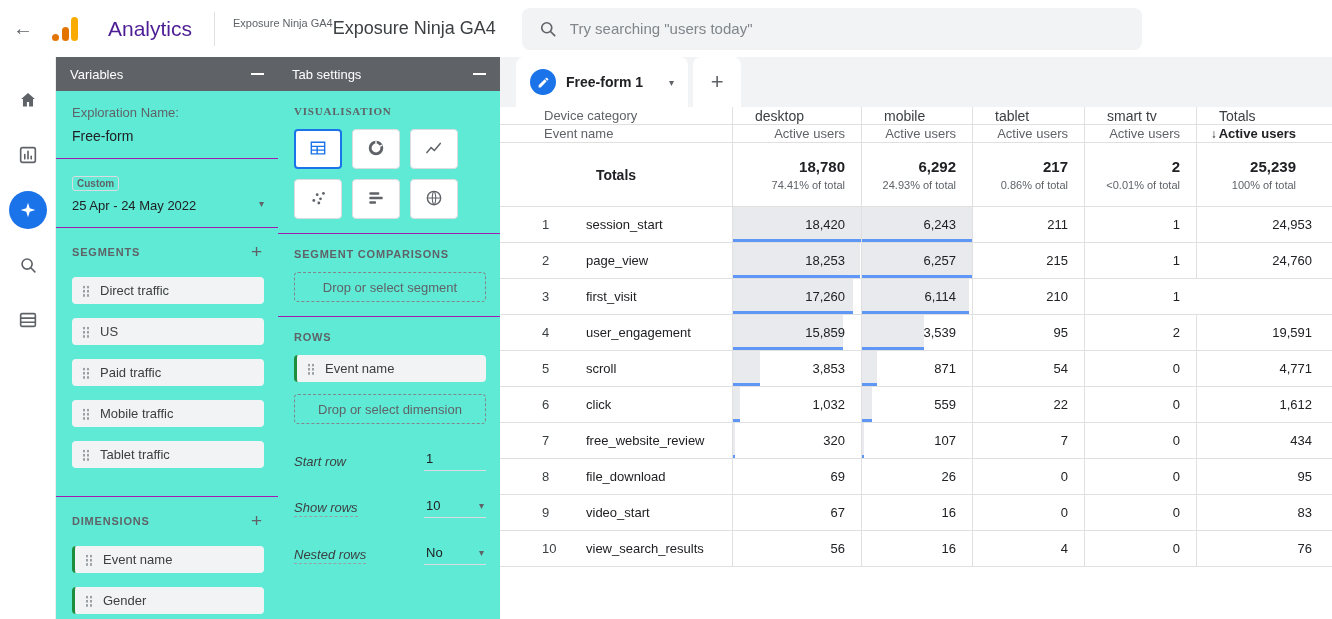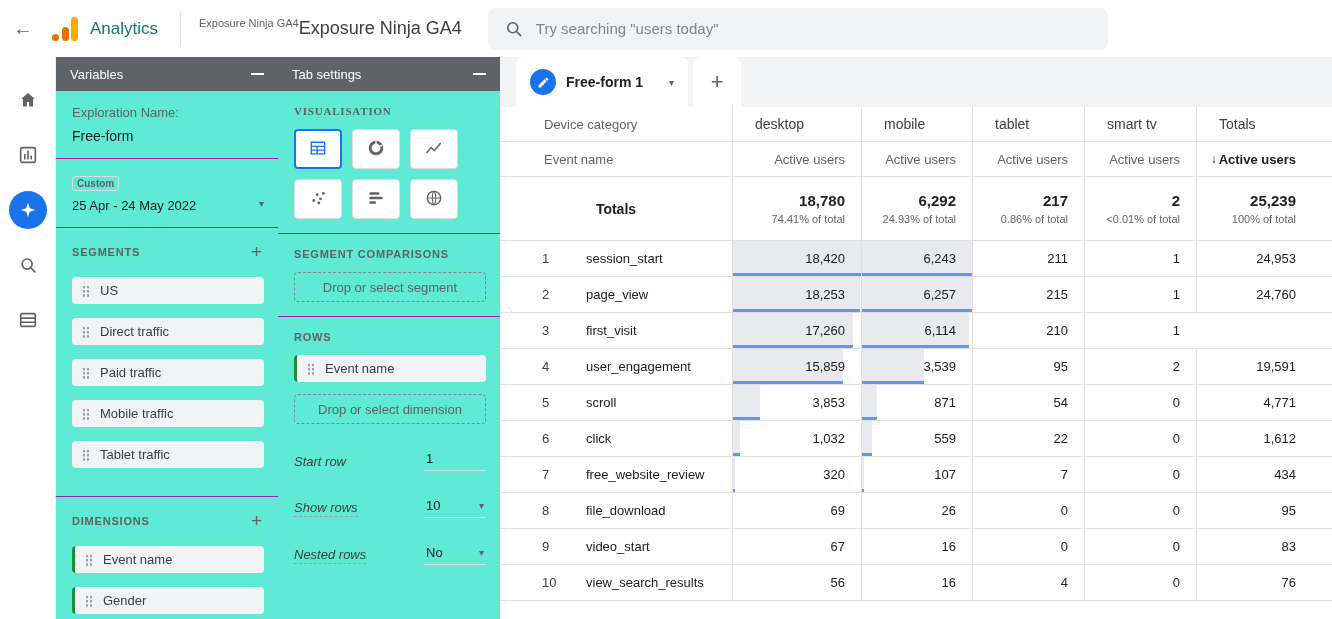--- a/index.html
+++ b/index.html
@@ -11,21 +11,21 @@
     color: #202124;
     position: relative;
   }
   
   .topbar { height: 57px; background: #fff; display: flex; align-items: center; }
   .back-btn { width: 46px; display: flex; justify-content: center; align-items: center; font-size: 20px; color: #5f6368; cursor: pointer; }
   .logo { width: 28px; height: 26px; position: relative; margin-left: 6px; flex: none; }
   .logo .bar-tall { position: absolute; right: 2px; top: 1px; width: 7px; height: 24px; background: #f9ab00; border-radius: 3.5px; }
   .logo .bar-mid { position: absolute; left: 10px; top: 11px; width: 7px; height: 14px; background: #e37400; border-radius: 3.5px; }
   .logo .dot { position: absolute; left: 0; top: 18px; width: 7px; height: 7px; background: #e37400; border-radius: 50%; }
-  .app-name { font-size: 17px; color: #0f766e; margin-left: 10px; }
+  .app-name { font-size: 21px; color: #4c1d95; margin-left: 28px; }
   .tb-divider { width: 1px; height: 34px; background: #e0e0e0; margin: 0 18px 0 22px; }
   .property { display: flex; flex-direction: row; justify-content: center; line-height: 1.25; }
   .property-type { font-size: 11px; color: #5f6368; }
   .property-name { font-size: 18px; color: #3c4043; }
   .search { margin-left: 26px; width: 620px; height: 42px; background: #f1f3f4; border-radius: 8px; display: flex; align-items: center; padding: 0 16px; }
   .search svg { margin-right: 12px; flex: none; }
   .search input { border: none; background: transparent; outline: none; font-size: 15px; color: #3c4043; width: 100%; font-family: inherit; }
   .search input::placeholder { color: #80868b; }
 
   
@@ -79,38 +79,38 @@
   .table-card { flex: 1; background: #fff; display: flex; flex-direction: column; overflow: hidden; }
   .tr { display: flex; border-bottom: 1px solid #e0e0e0; flex: none; }
   .td { display: flex; align-items: center; min-width: 0; }
   .col-label { width: 232px; flex: none; }
   .col-0 { width: 129px; flex: none; }
   .col-1 { width: 111px; flex: none; }
   .col-2 { width: 112px; flex: none; }
   .col-3 { width: 112px; flex: none; }
   .col-4 { flex: 1; }
   .vline { border-left: 1px solid #e0e0e0; }
-  .th-row { height: 35px; }
+  .th-row { height: 18px; }
   .corner { padding-left: 44px; font-size: 13px; color: #5f6368; }
   .devhead { padding-left: 22px; font-size: 14px; color: #3c4043; cursor: pointer; }
   .metric { justify-content: flex-end; padding-right: 16px; font-size: 13px; color: #5f6368; }
   .metric.totals-metric { font-size: 13px; color: #202124; font-weight: bold; padding-right: 36px; cursor: pointer; }
   .sort-arrow { font-size: 12px; margin-right: 2px; }
   .totals-row { height: 64px; }
   .totals-label-cell { justify-content: center; font-size: 14px; color: #202124; font-weight: bold; }
   .tot-cell { flex-direction: column; align-items: flex-end; justify-content: center; padding-right: 16px; gap: 4px; }
   .tot-cell.col-4 { padding-right: 36px; }
   .tot-val { font-size: 15px; color: #202124; font-weight: bold; }
   .tot-pct { font-size: 11px; color: #5f6368; }
   .data-row { height: 36px; }
   .row-label { padding-left: 42px; }
   .idx { width: 44px; font-size: 13px; color: #3c4043; flex: none; }
   .evt { font-size: 13px; color: #202124; white-space: nowrap; }
   .val-cell { position: relative; justify-content: flex-end; padding-right: 16px; font-size: 13px; color: #202124; overflow: hidden; }
-  .val-cell.col-4 { padding-right: 36px; }
+  .val-cell.col-4 { padding-right: 20px; }
   .bar { position: absolute; left: 0; top: 0; bottom: 0; background: #e8eaed; border-bottom: 3px solid #5e97f6; }
   .val { position: relative; z-index: 1; }
 </style>
 </head>
 <body>
 
 <div class="topbar">
   <div class="back-btn">←</div>
   <div class="logo">
     <div class="dot"></div>
@@ -182,25 +182,25 @@
       </div>
     </div>
     <div class="sec">
       <div class="sec-head">
         <span class="sec-title">SEGMENTS</span>
         <span class="plus-btn">+</span>
       </div>
       <div>
           <div class="chip">
             <span class="dots"></span>
+            <span class="chip-label">Direct traffic</span>
+          </div>
+          <div class="chip">
+            <span class="dots"></span>
             <span class="chip-label">US</span>
-          </div>
-          <div class="chip">
-            <span class="dots"></span>
-            <span class="chip-label">Direct traffic</span>
           </div>
           <div class="chip">
             <span class="dots"></span>
             <span class="chip-label">Paid traffic</span>
           </div>
           <div class="chip">
             <span class="dots"></span>
             <span class="chip-label">Mobile traffic</span>
           </div>
           <div class="chip">

